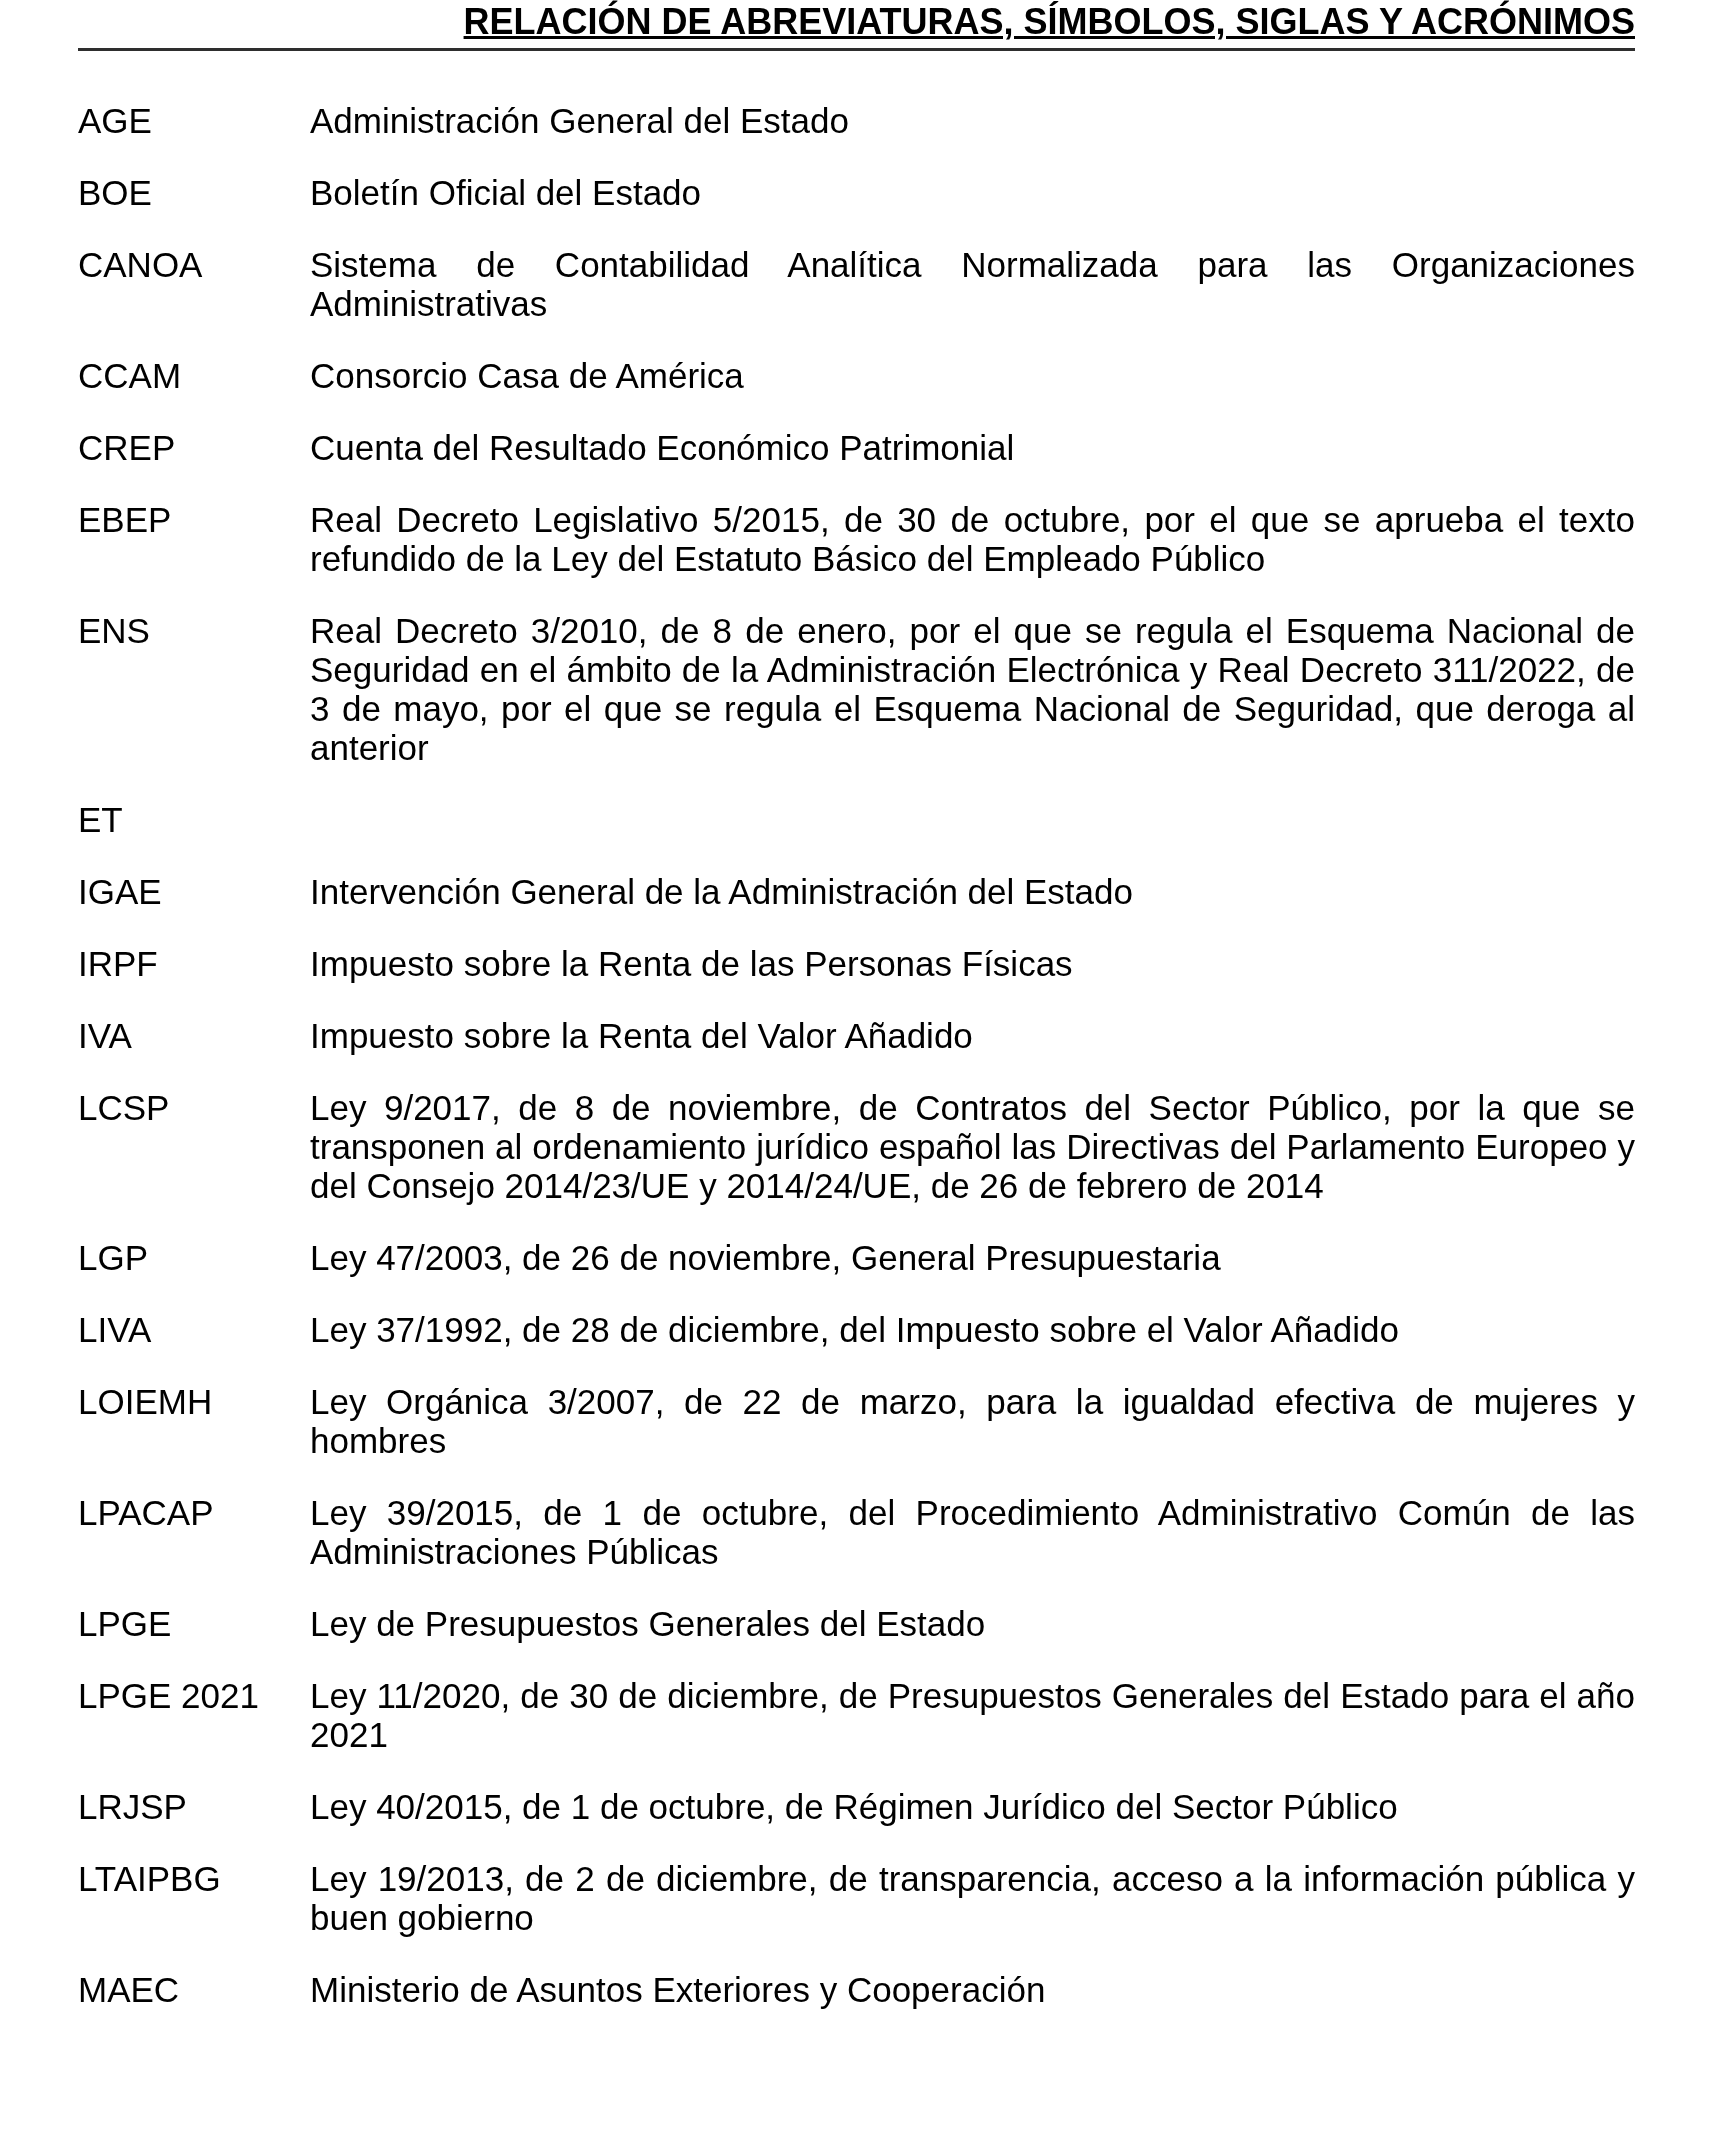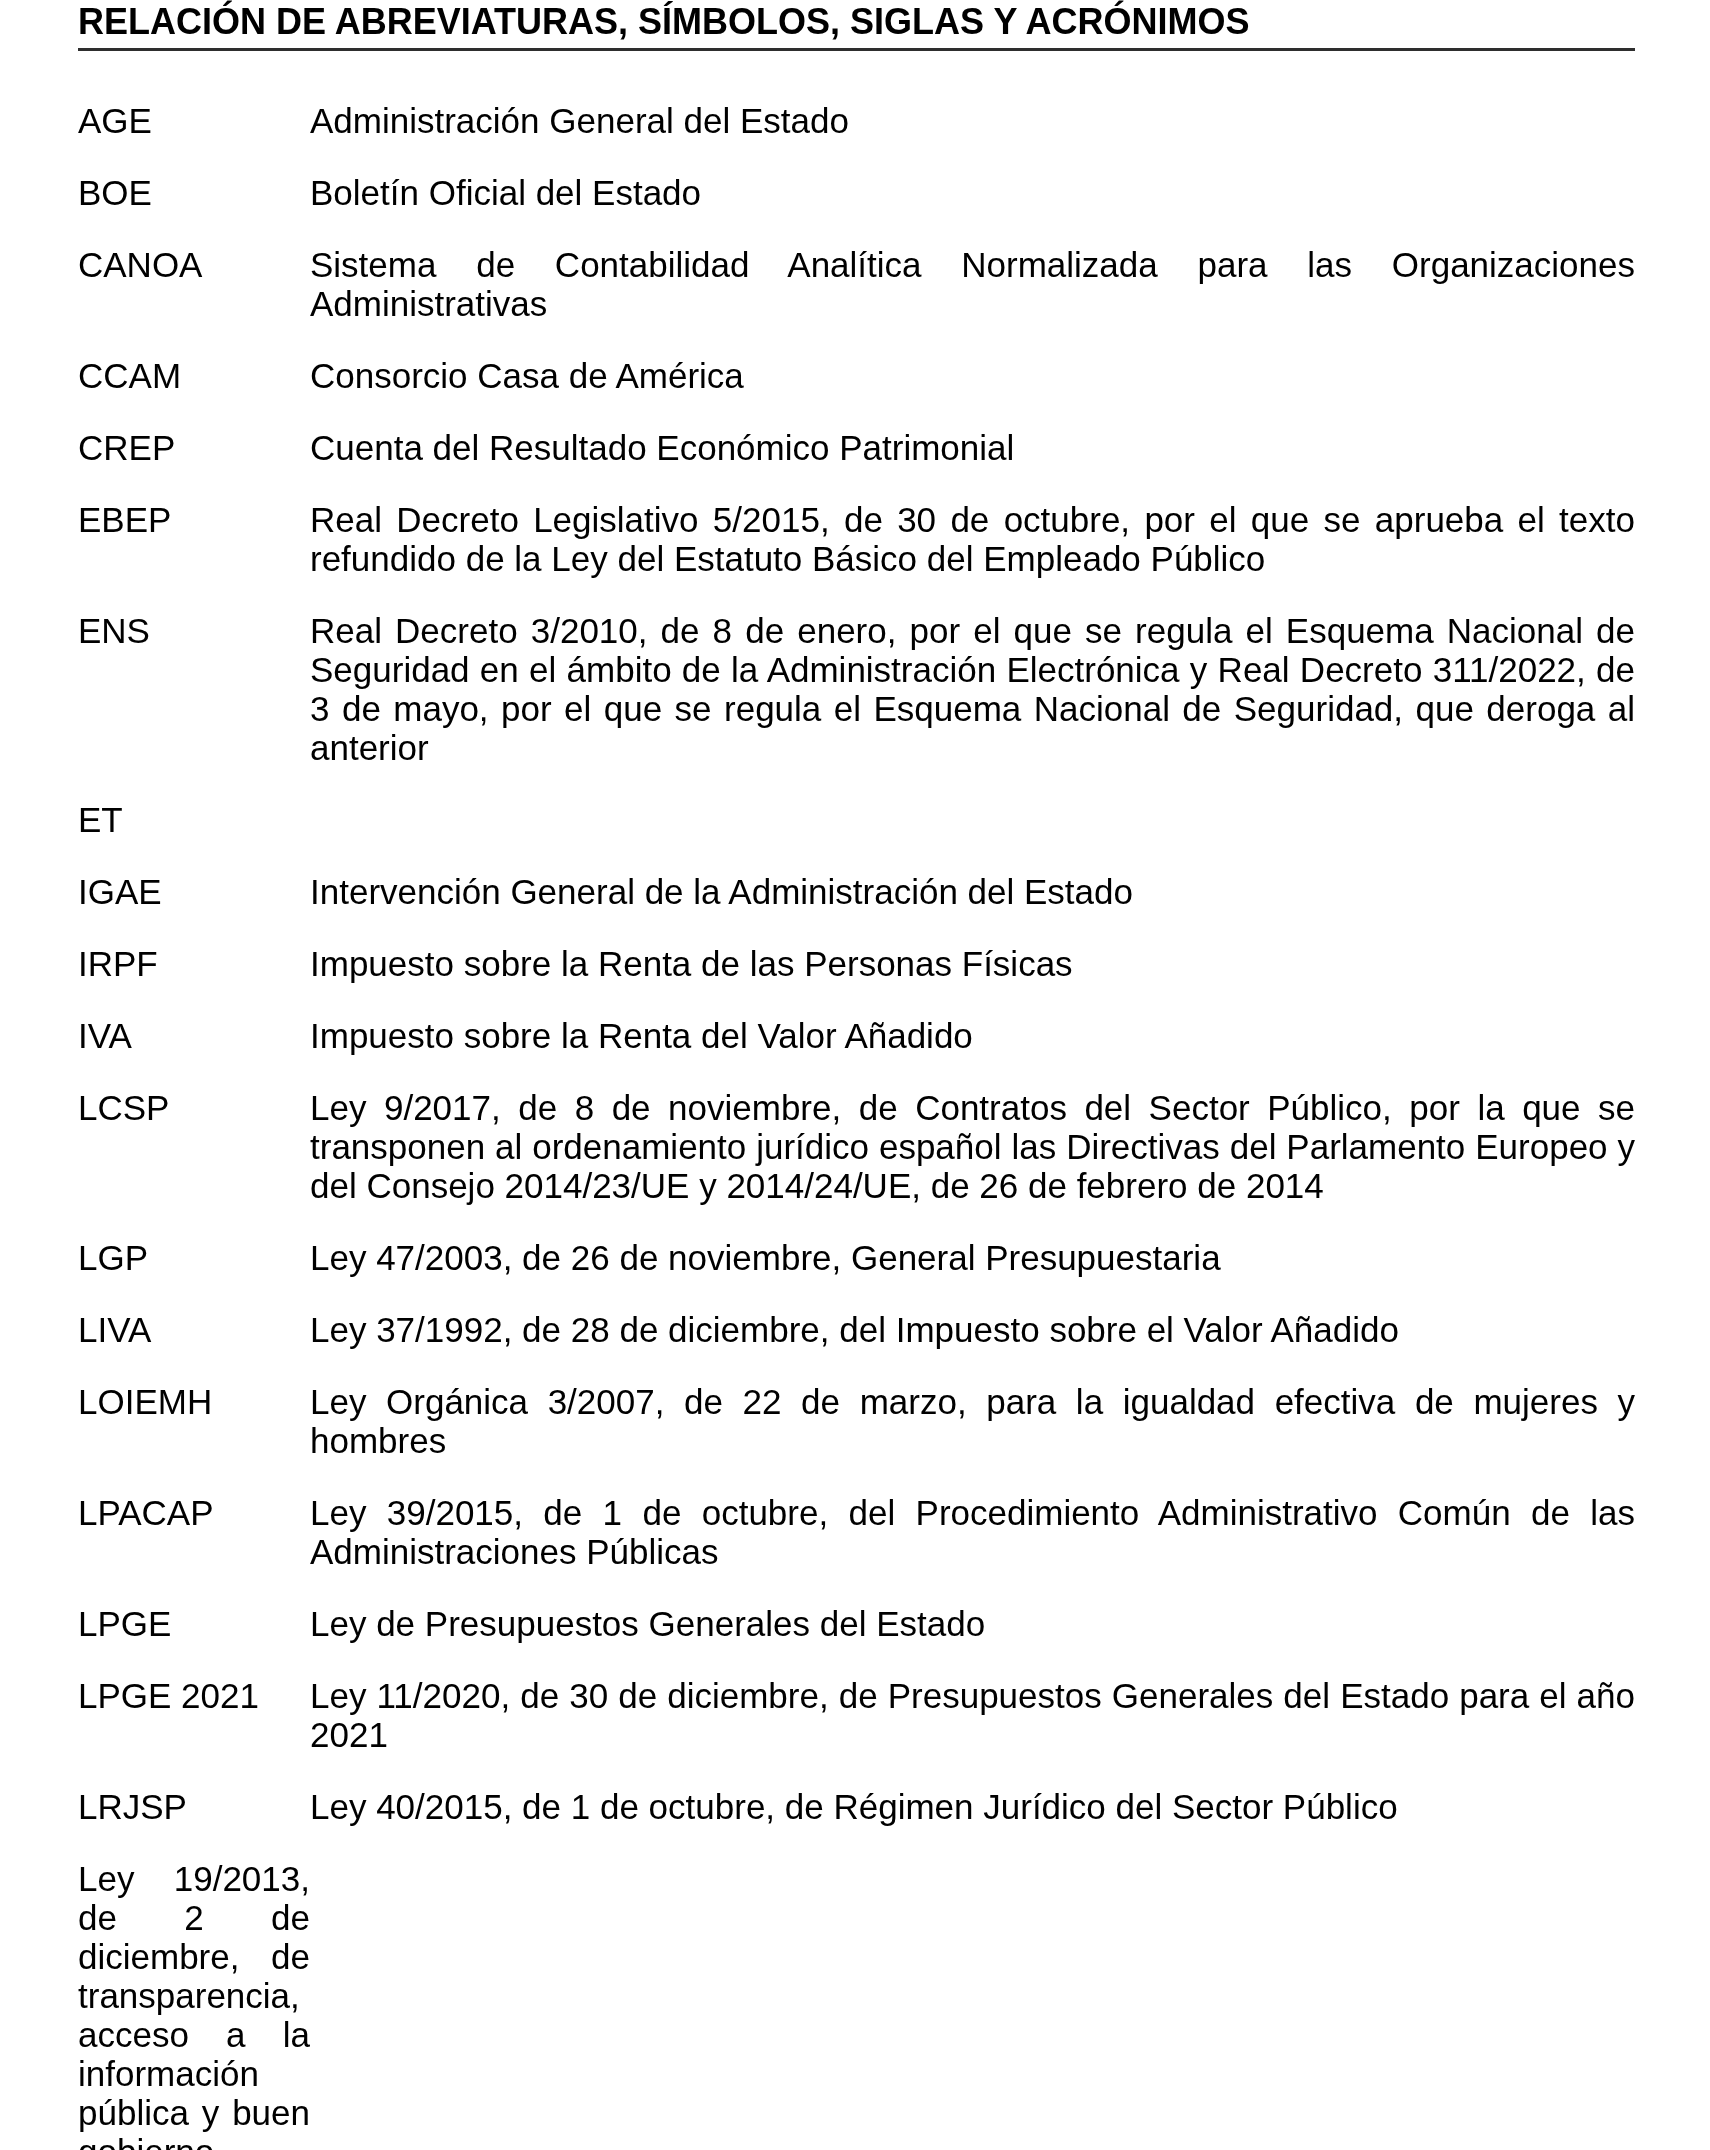--- a/index.html
+++ b/index.html
@@ -18,21 +18,22 @@
   .page {
     width: 1711px;
     height: 2151px;
     padding: 0 76px 0 78px;
     box-sizing: border-box;
   }
   .header {
     padding-top: 1.6px;
     padding-bottom: 6.4px;
     border-bottom: 3.2px solid #2e2e2e;
-    text-align: left;
+    text-align: right;
+    text-decoration: underline;
   }
   .title {
     font-size: 36px;
     font-weight: bold;
     line-height: 40px;
     letter-spacing: 0px;
     white-space: nowrap;
   }
   .abbr-list {
     margin-top: 50px;
@@ -149,20 +150,21 @@
     <div class="term">LPGE 2021</div>
     <div class="def">Ley 11/2020, de 30 de diciembre, de Presupuestos Generales del Estado para el año 2021</div>
   </div>
 
   <div class="entry">
     <div class="term">LRJSP</div>
     <div class="def">Ley 40/2015, de 1 de octubre, de Régimen Jurídico del Sector Público</div>
   </div>
 
   <div class="entry">
+    <div class="term">LTAIPBG</div>
     <div class="def">Ley 19/2013, de 2 de diciembre, de transparencia, acceso a la información pública y buen gobierno</div>
   </div>
 
   <div class="entry">
     <div class="term">MAEC</div>
     <div class="def">Ministerio de Asuntos Exteriores y Cooperación</div>
   </div>
 </div>
 </div>
 

